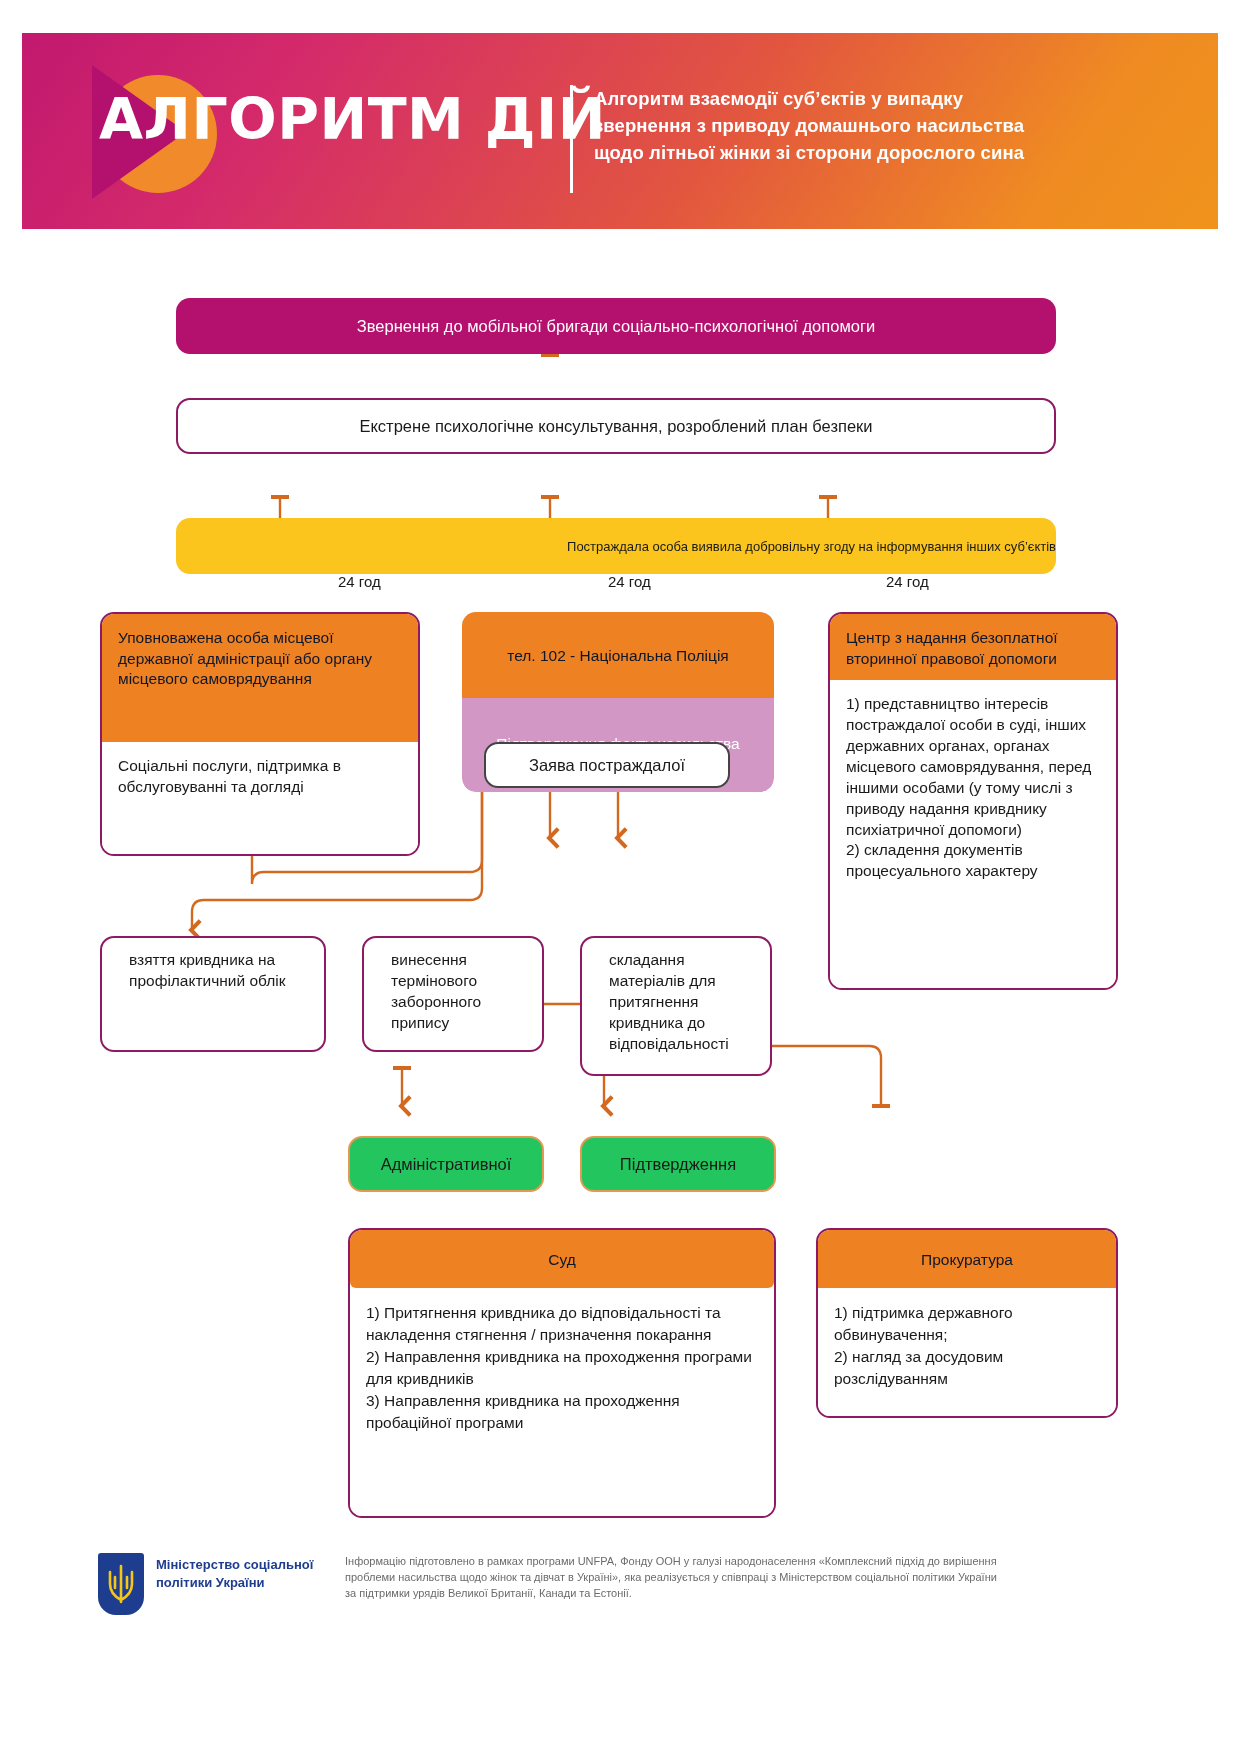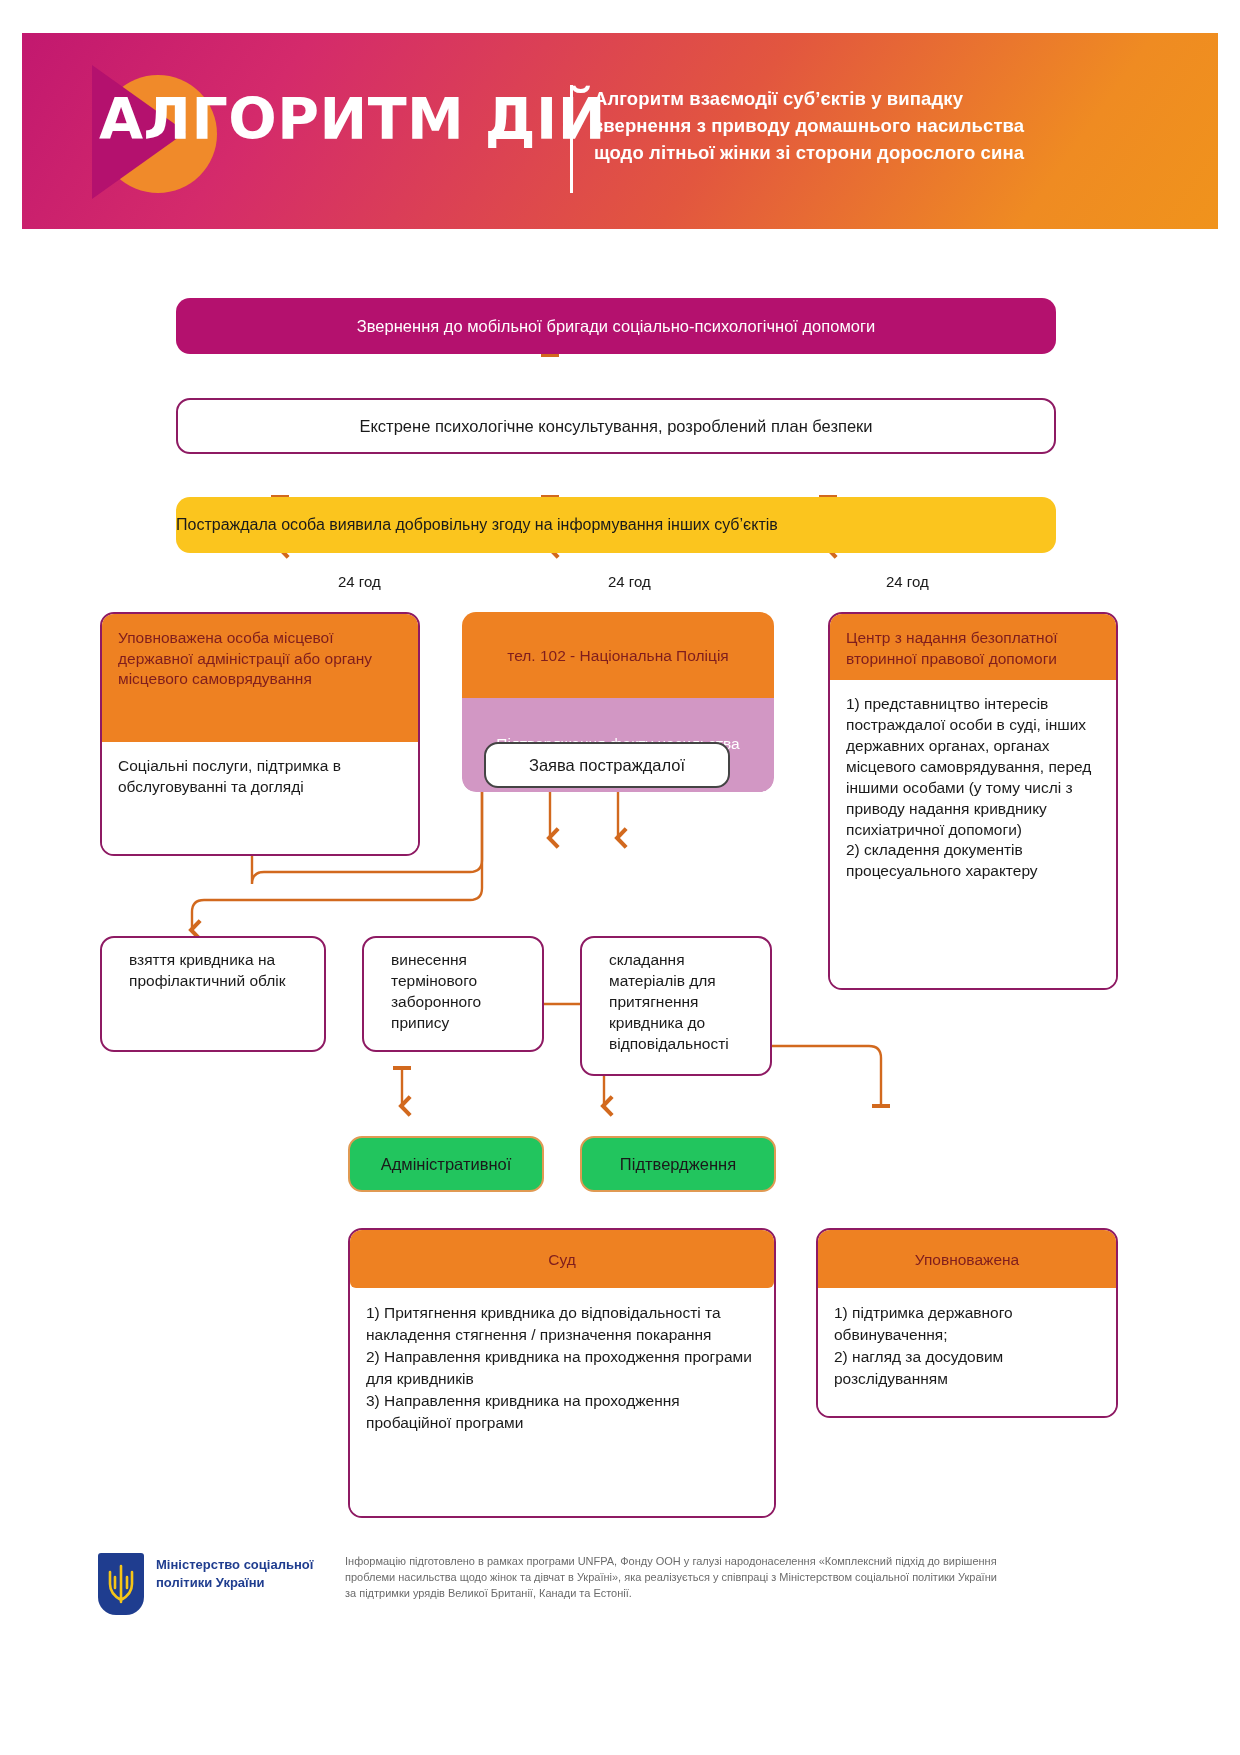--- a/index.html
+++ b/index.html
@@ -103,34 +103,35 @@
     border: 2.2px solid #8e1a63;
     color: #1a1a1a;
     display: flex; align-items: center; justify-content: center;
     font-size: 16.5px;
     text-align: center;
   }
   
   .n-yellow {
     background: #fbc51e;
     color: #1a1a1a;
-    display: flex; align-items: center; justify-content: flex-start;
-    font-size: 16px;
-    text-align: center;
+    display: flex; align-items: center; justify-content: flex-end;
+    font-size: 13px;
+    text-align: center;
+    margin-top: 21px;
   }
   
   .card {
     position: absolute;
     border-radius: 14px;
     overflow: hidden;
     background: #ffffff;
   }
   .card-head {
     background: #ee8122;
-    color: #7f1d1d;
+    color: #0f172a;
     font-size: 15.5px;
     line-height: 1.33;
     padding: 14px 16px 12px 16px;
   }
   .card-head.center { text-align: center; }
   .card-body {
     background: #ffffff;
     color: #1a1a1a;
     font-size: 15.5px;
     line-height: 1.35;
@@ -350,21 +351,21 @@
   </div>
 
   <div class="card card-outer-m" style="left:348px; top:1228px; width:428px; height:290px;">
     <div class="card-head center" style="height:58px; display:flex; align-items:center; justify-content:center;border-radius:6px;">Суд</div>
     <div class="card-body" style="height:232px; border:none; white-space:pre-line; line-height:1.42;">1) Притягнення кривдника до відповідальності та накладення стягнення / призначення покарання
 2) Направлення кривдника на проходження програми для кривдників
 3) Направлення кривдника на проходження пробаційної програми</div>
   </div>
 
   <div class="card card-outer-m" style="left:816px; top:1228px; width:302px; height:190px;">
-    <div class="card-head center" style="height:58px; display:flex; align-items:center; justify-content:center;">Уповноважена</div>
+    <div class="card-head center" style="height:58px; display:flex; align-items:center; justify-content:center;">Прокуратура</div>
     <div class="card-body" style="height:132px; border:none; white-space:pre-line; line-height:1.42;">1) підтримка державного обвинувачення;
 2) нагляд за досудовим розслідуванням</div>
   </div>
 
   <div class="footer-logo">
     <svg width="28" height="40" viewBox="0 0 28 40">
       <path d="M14 2 L14 38 M3 8 L3 20 Q3 30 14 36 M25 8 L25 20 Q25 30 14 36 M8 13 L8 24 M20 13 L20 24" stroke="#f5c518" stroke-width="2.6" fill="none" stroke-linecap="round"></path>
     </svg>
   </div>
   <div class="footer-min">Міністерство соціальної політики України</div>

